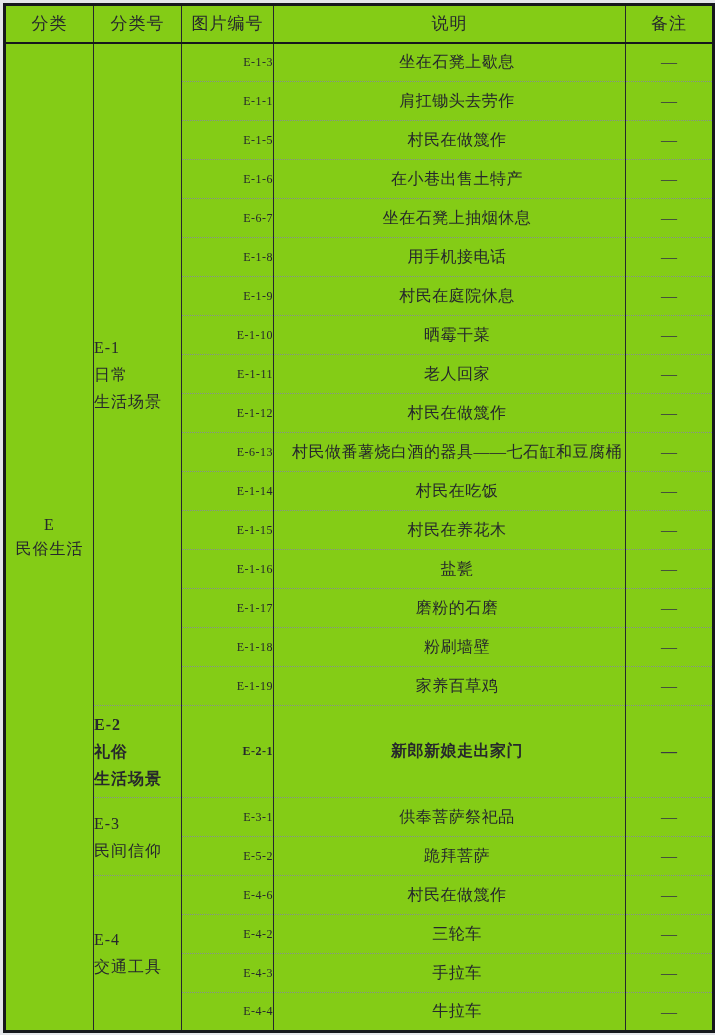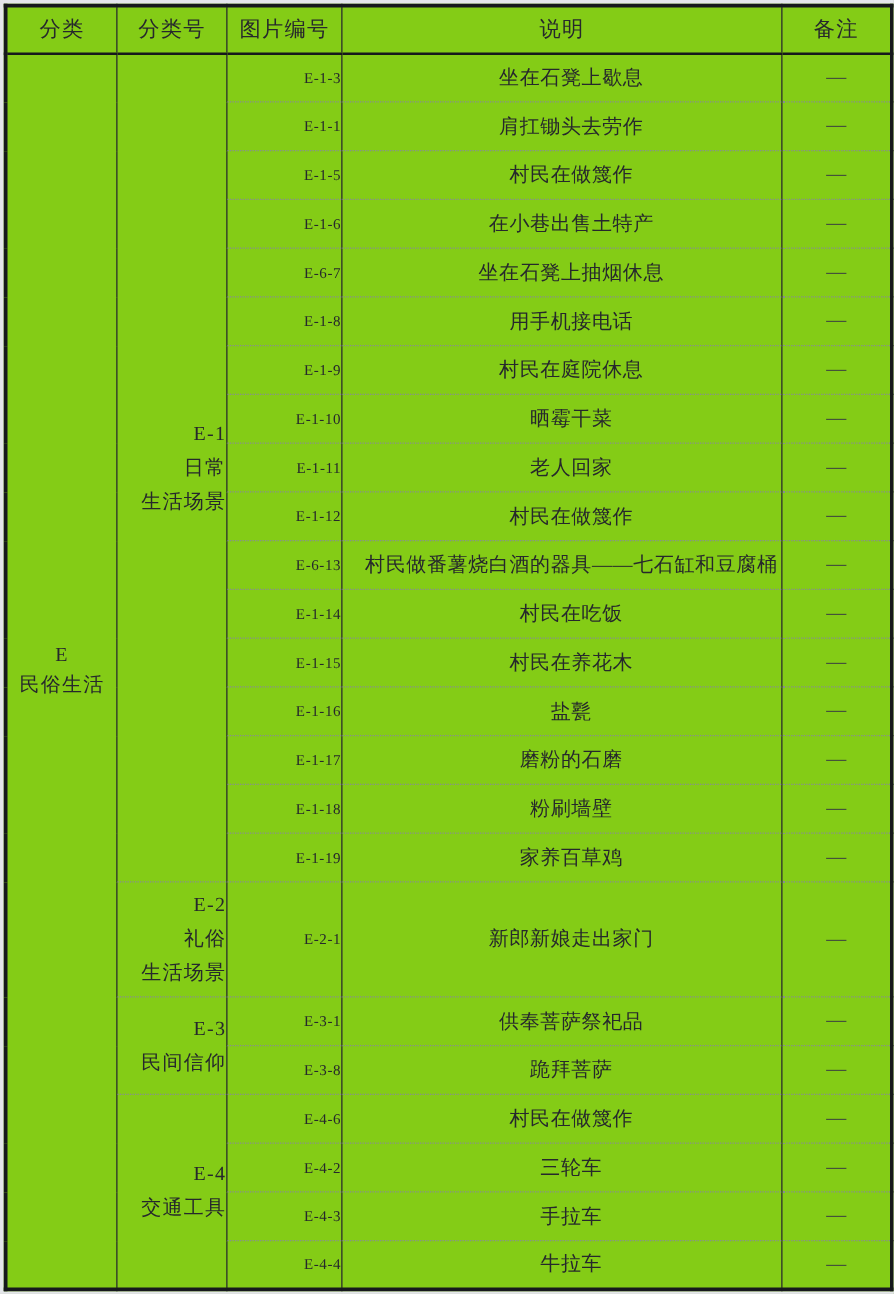--- a/index.html
+++ b/index.html
@@ -42,37 +42,37 @@
     font-size: 17px;
     font-weight: normal;
     letter-spacing: 1px;
     text-align: center;
     vertical-align: middle;
     border-bottom: 2px solid #16181c;
     padding: 0;
   }
   
   tr.std-row  { height: 39px; }
-  tr.tall-row { height: 92px; }
+  tr.tall-row { height: 92px; font-weight: bold; }
   tbody td {
     font-size: 16px;
     vertical-align: middle;
     padding: 0;
   }
   
   tbody td { border-top: 1px dotted #878c93; }
   td.category-cell { border-top: none; }
   
   td.category-cell {
     text-align: center;
     line-height: 24px;
     letter-spacing: 1px;
   }
   td.group-code-cell {
-    text-align: right;
+    text-align: left;
     line-height: 27px;
     letter-spacing: 1px;
   }
   td.photo-id-cell {
     text-align: right;
     font-size: 12px;
     letter-spacing: 0.5px;
   }
   td.description-cell {
     text-align: center;
@@ -213,21 +213,21 @@
         <tr class="std-row">
           <td rowspan="2" class="group-code-cell col-sep">
             <div>E-3</div>
             <div>民间信仰</div>
           </td>
           <td class="photo-id-cell col-sep">E-3-1</td>
           <td class="description-cell col-sep">供奉菩萨祭祀品</td>
           <td class="note-cell col-sep">—</td>
         </tr>
         <tr class="std-row">
-          <td class="photo-id-cell col-sep">E-3-8</td>
+          <td class="photo-id-cell col-sep">E-5-2</td>
           <td class="description-cell col-sep">跪拜菩萨</td>
           <td class="note-cell col-sep">—</td>
         </tr>
         <tr class="std-row">
           <td rowspan="4" class="group-code-cell col-sep">
             <div>E-4</div>
             <div>交通工具</div>
           </td>
           <td class="photo-id-cell col-sep">E-4-6</td>
           <td class="description-cell col-sep">村民在做篾作</td>

